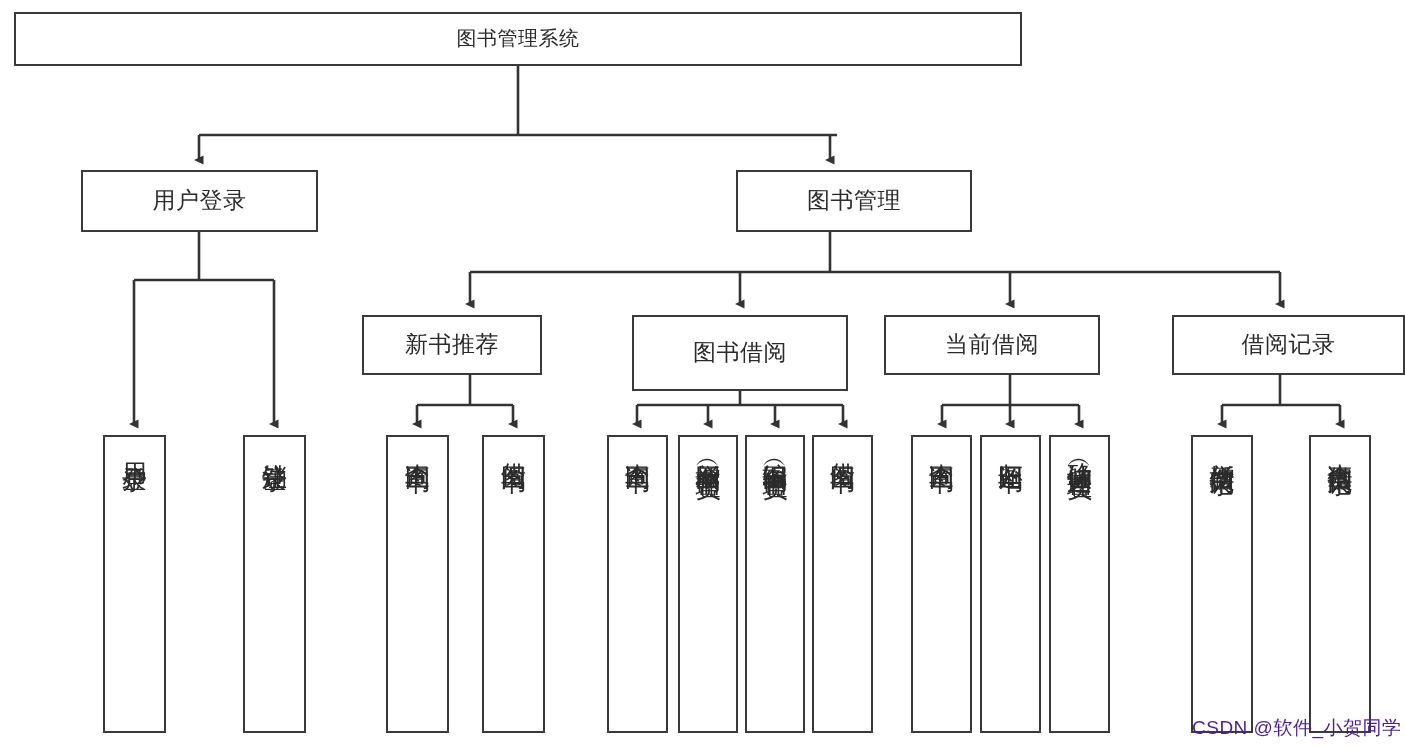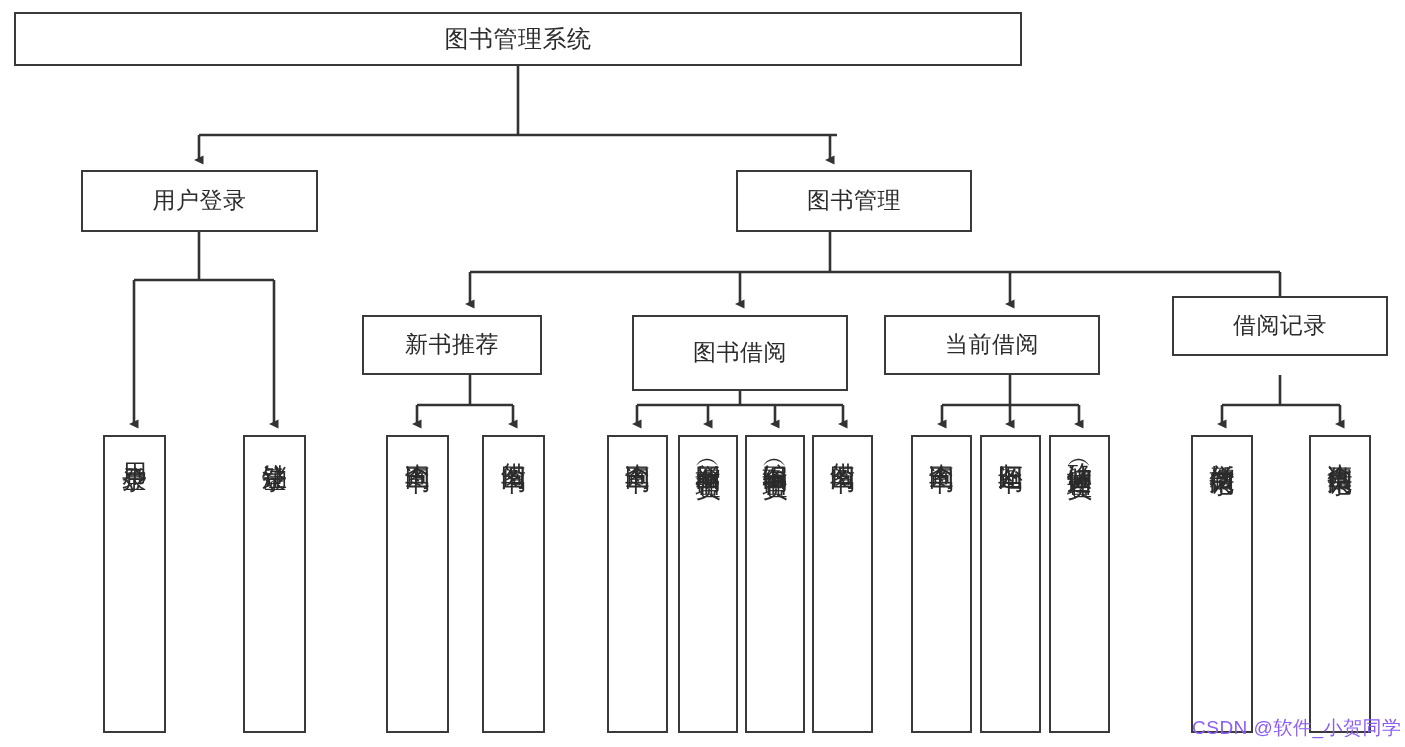--- a/index.html
+++ b/index.html
@@ -51,25 +51,25 @@
     padding-top: 6px;
   }
   .node.vert .label {
     writing-mode: vertical-rl;
     text-orientation: upright;
     font-size: 25px;
     line-height: 1.0;
     letter-spacing: 2px;
     white-space: nowrap;
   }
-  #node-root .label { font-size: 24px; }
+  #node-root .label { font-size: 20px; }
   .watermark {
     position: absolute;
     font-size: 19px;
-    color: #8b5cf6;
+    color: #4c1d95;
     white-space: nowrap;
     letter-spacing: 0.5px;
   }
 </style>
 </head>
 <body>
 
 <div id="canvas">
 
   <svg class="wires" viewBox="0 0 1405 747">
@@ -139,21 +139,21 @@
   </div>
 
   <div class="node horiz" style="left:632px; top:315px; width:216px; height:76px;">
     <span class="label">图书借阅</span>
   </div>
 
   <div class="node horiz" style="left:884px; top:315px; width:216px; height:60px;">
     <span class="label">当前借阅</span>
   </div>
 
-  <div class="node horiz" style="left:1172px; top:296px; width:216px; height:60px;text-align:center;">
+  <div class="node horiz" style="left:1172px; top:315px; width:233px; height:60px;text-align:center;">
     <span class="label">借阅记录</span>
   </div>
 
   <div class="node vert" style="left:103px; top:435px; width:63px; height:298px;">
     <span class="label">用户登录</span>
   </div>
 
   <div class="node vert" style="left:243px; top:435px; width:63px; height:298px;">
     <span class="label">注销登录</span>
   </div>

